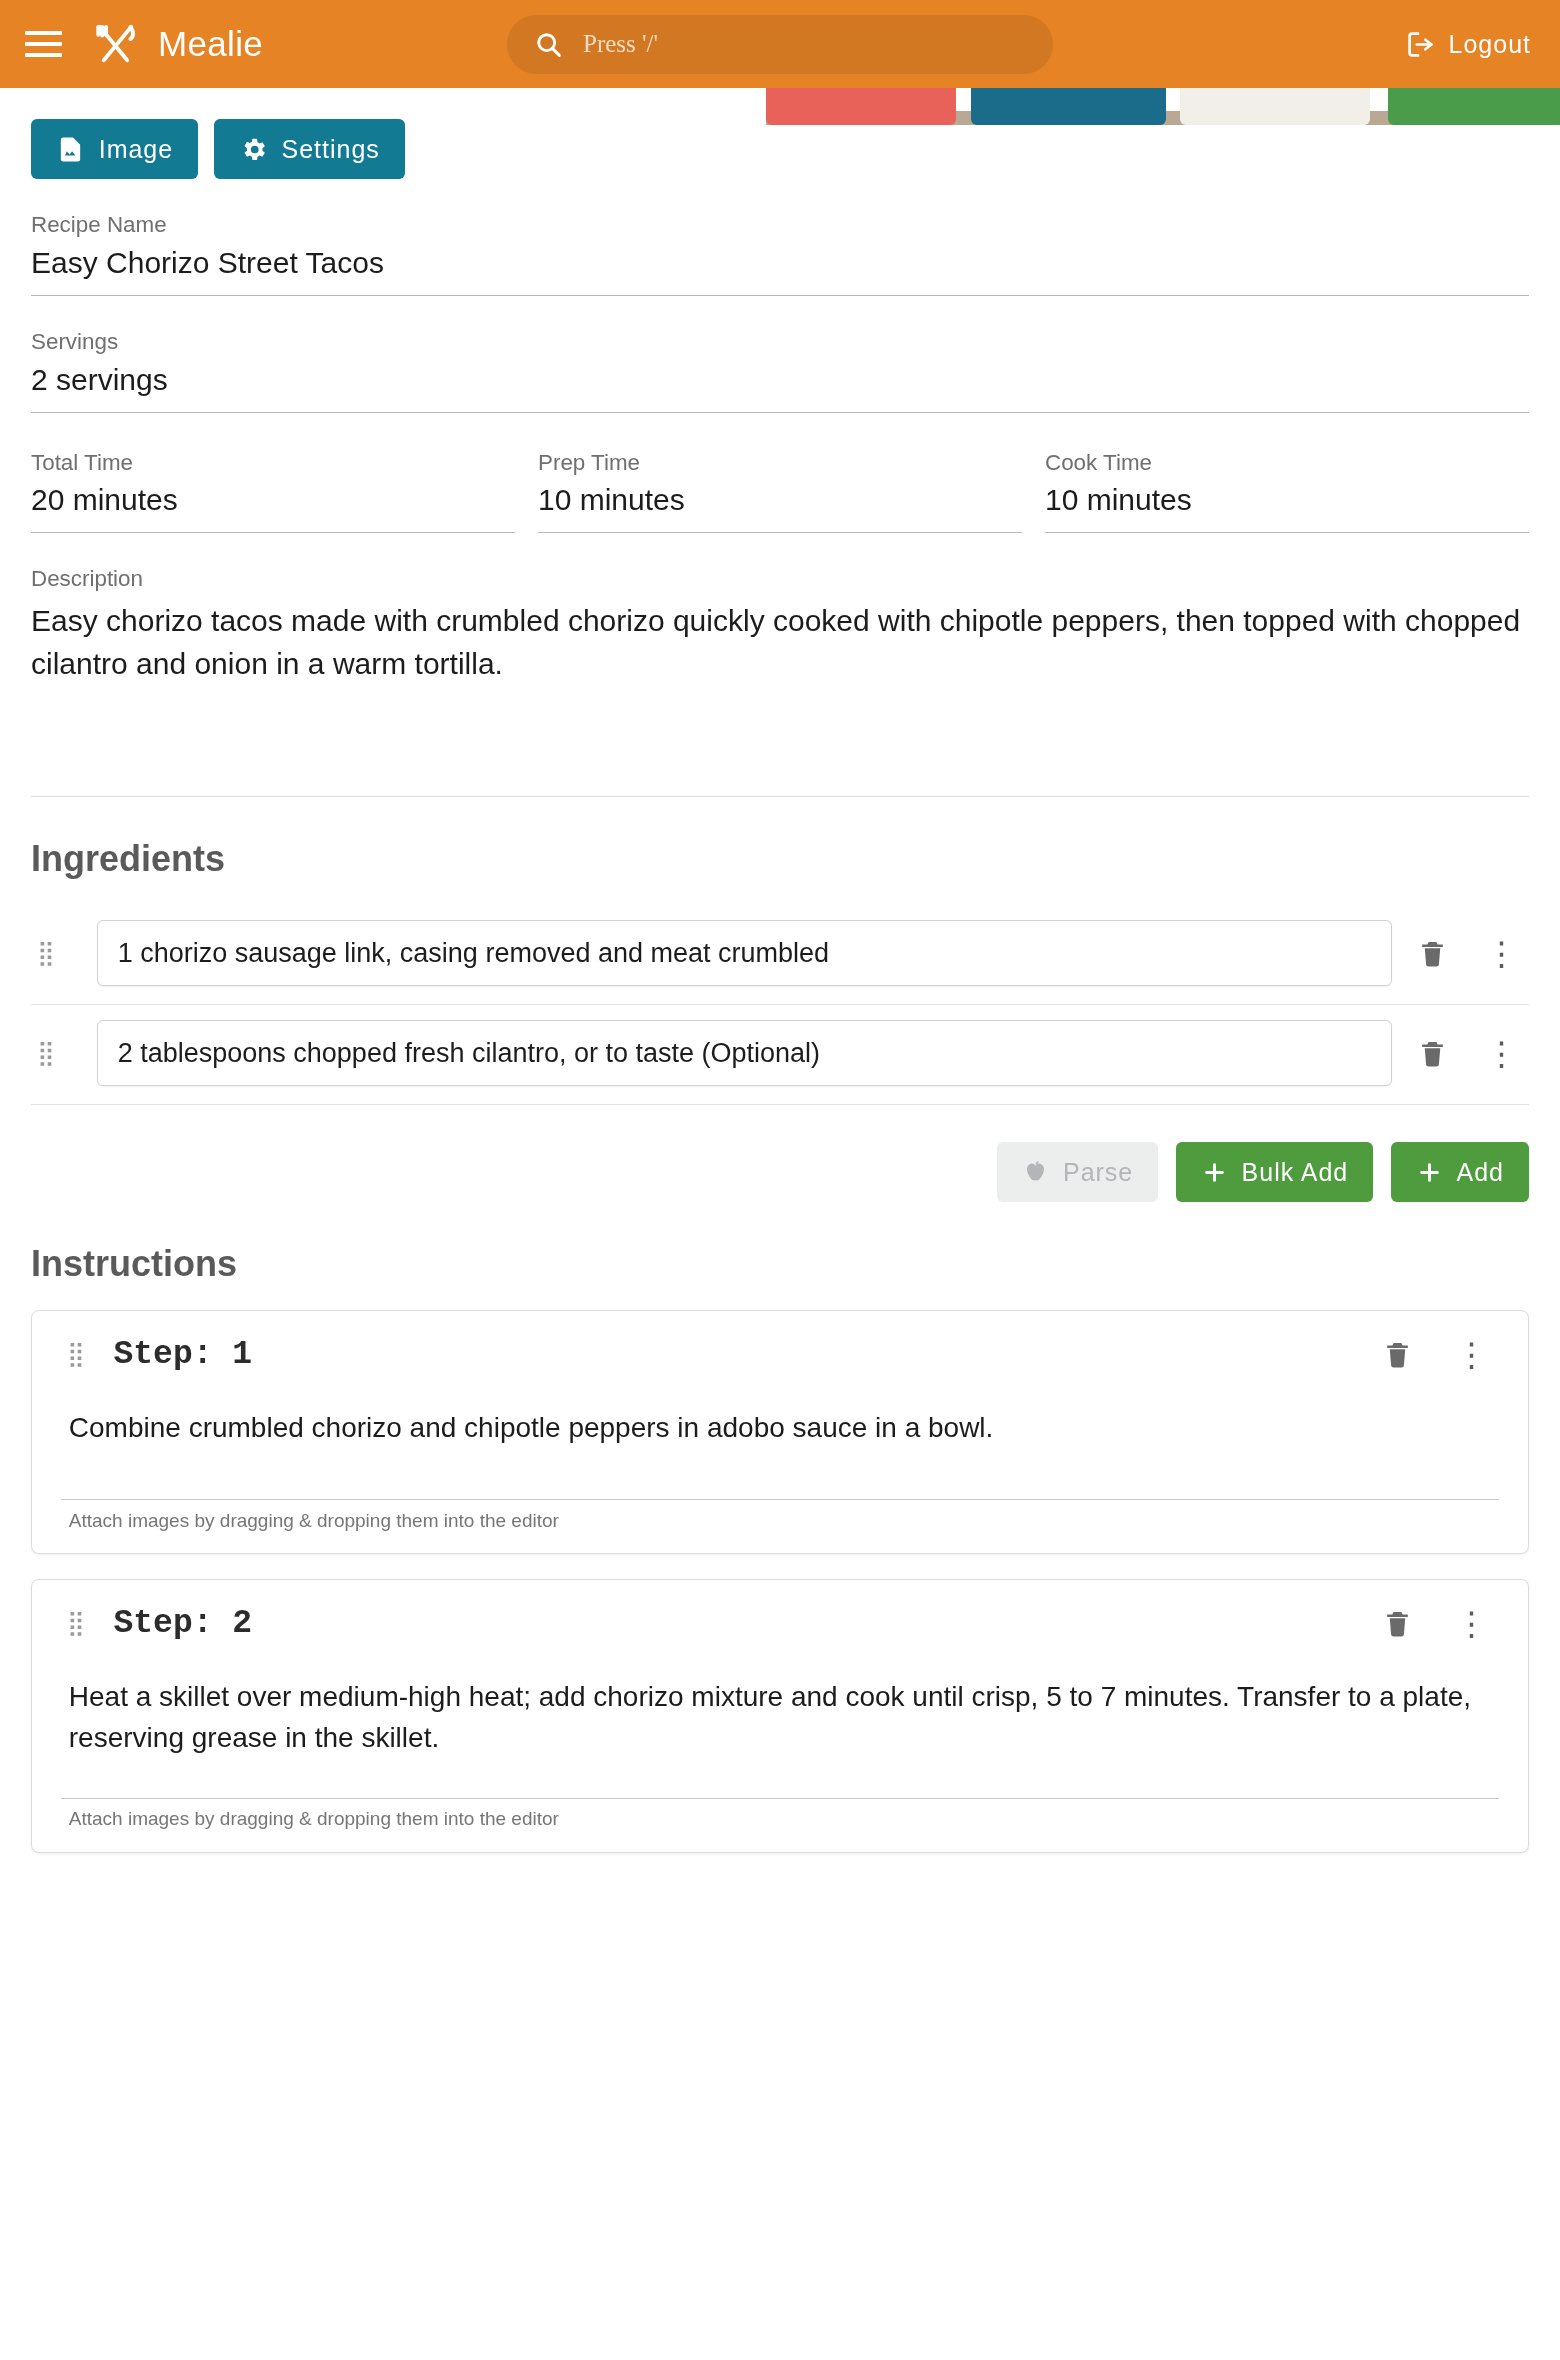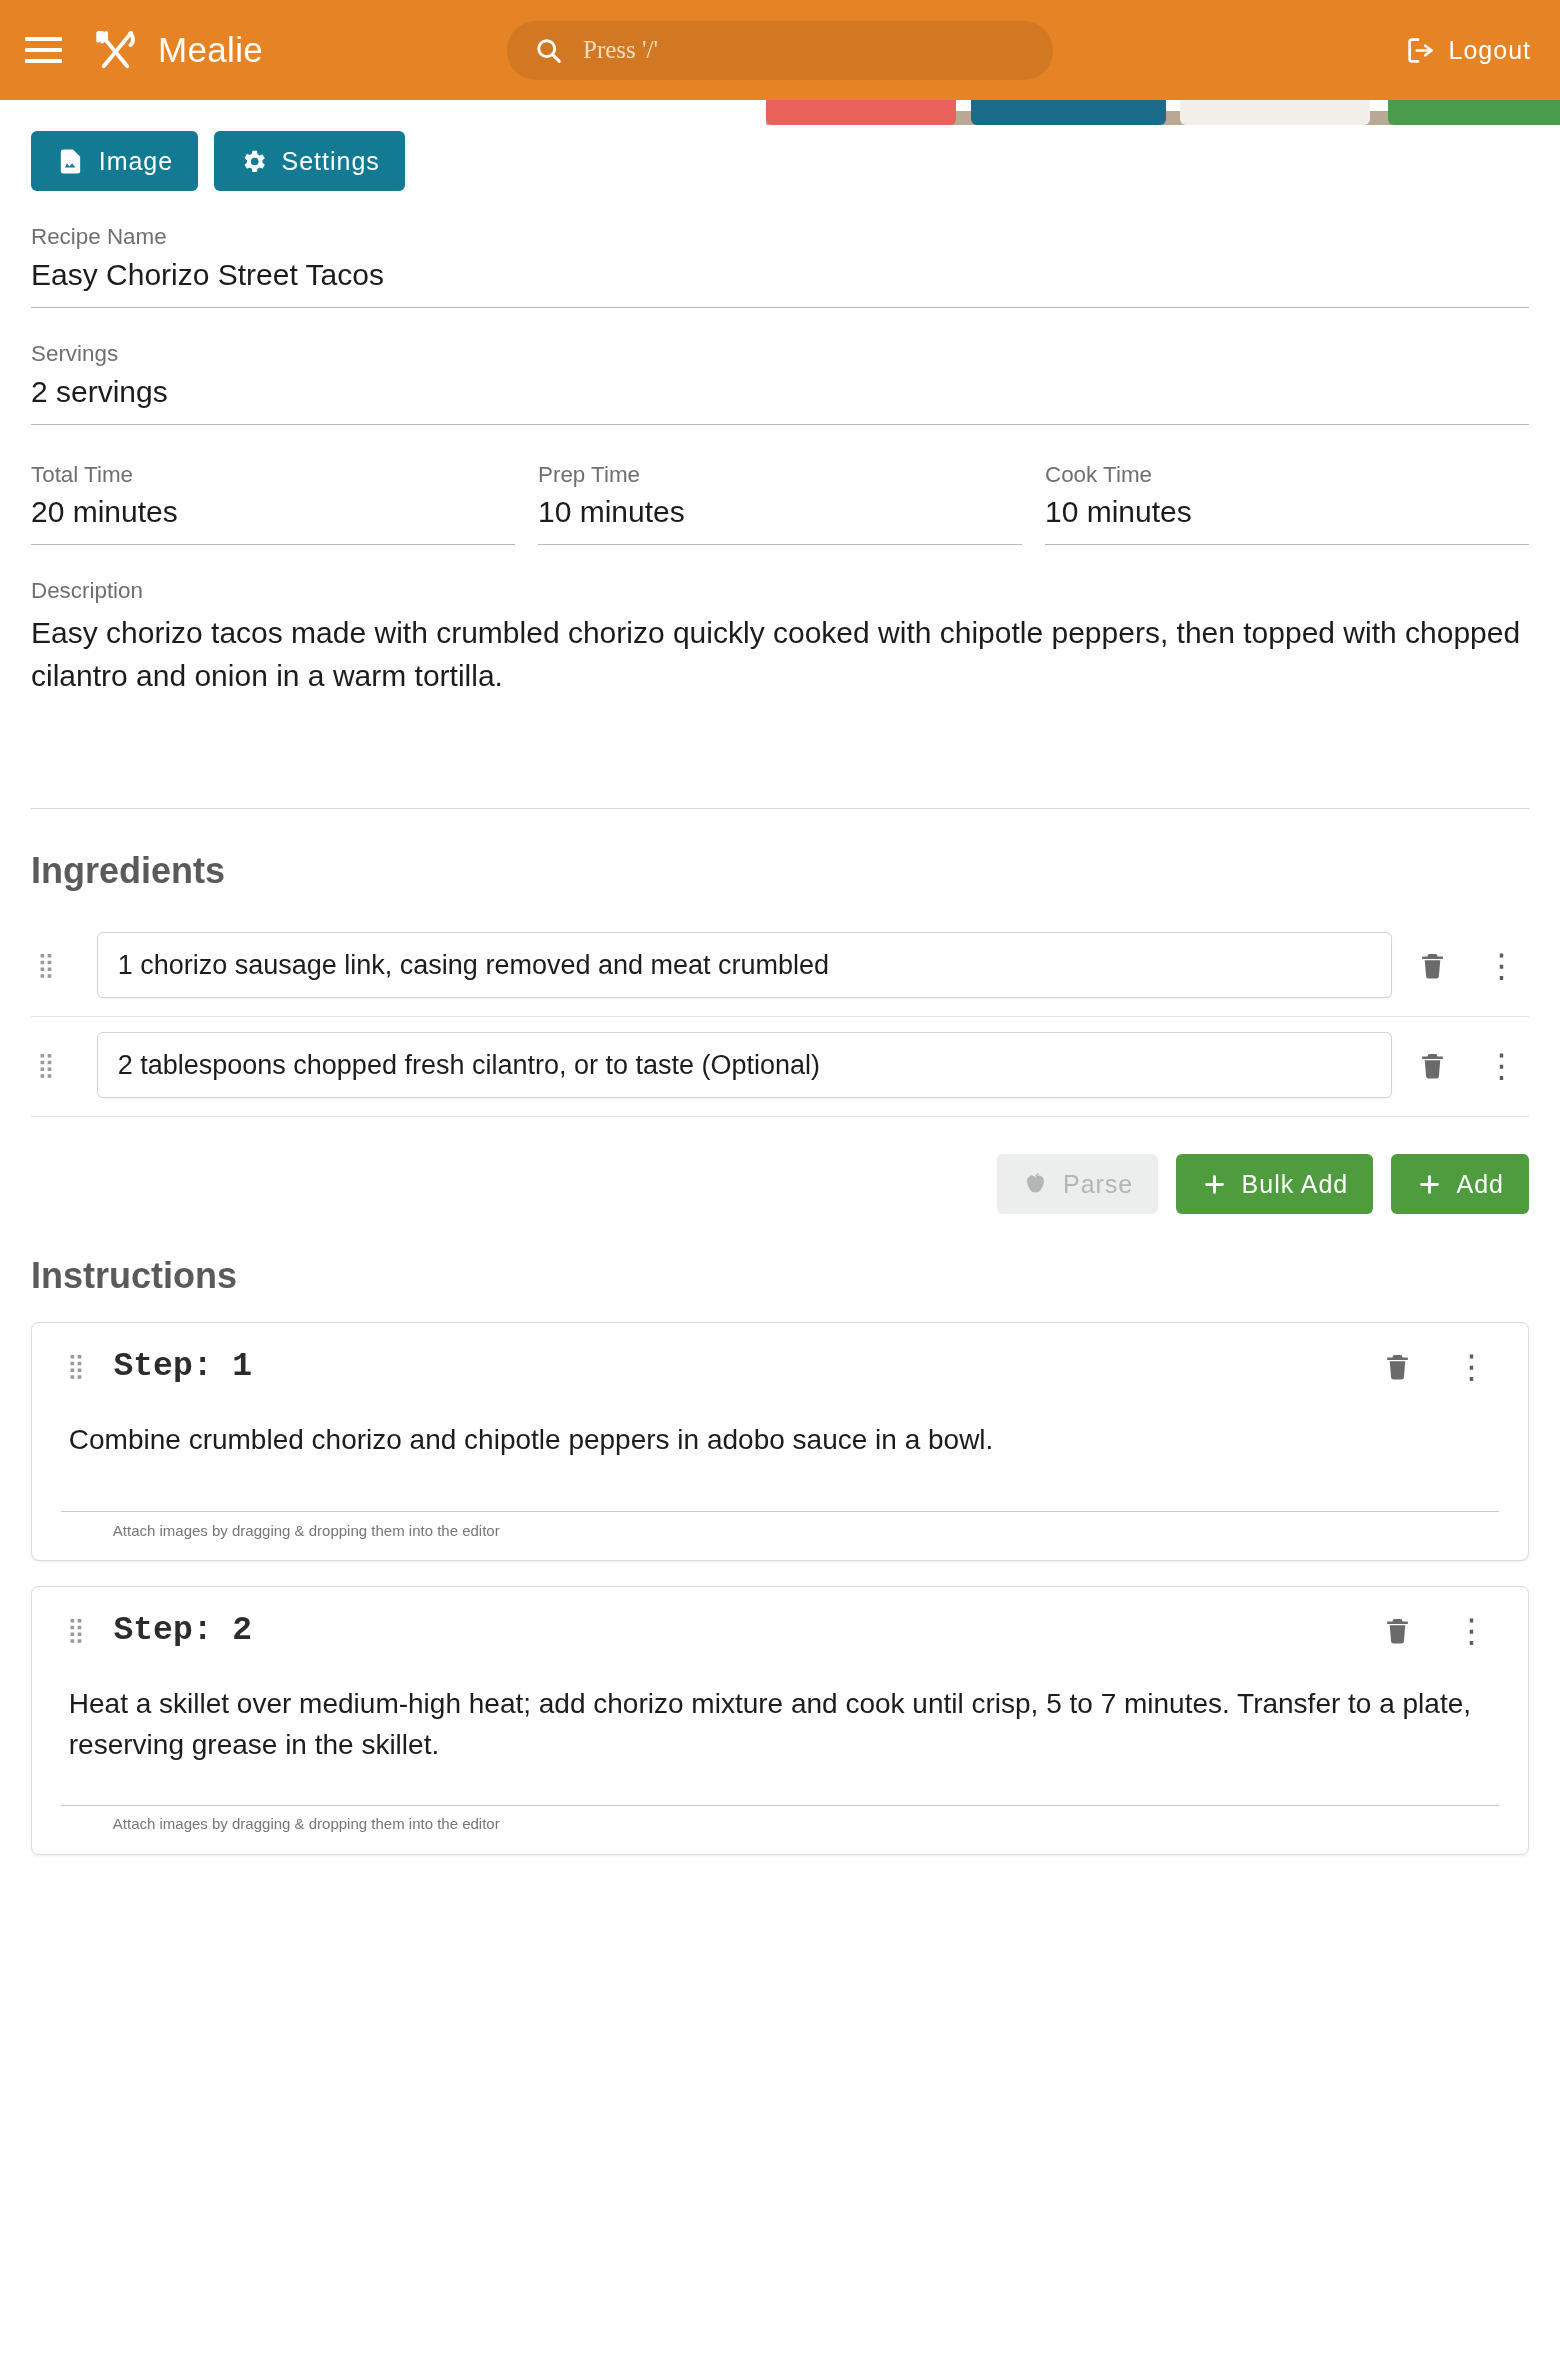--- a/index.html
+++ b/index.html
@@ -15,21 +15,21 @@
     overflow-x: hidden;
   }
   .page {
     width: 1560px;
     min-height: 2360px;
     position: relative;
   }
 
   
   .appbar {
-    height: 100px;
+    height: 88px;
     background: #e58325;
     display: flex;
     align-items: center;
     padding: 0 25px;
     position: relative;
     z-index: 20;
   }
   .hamburger {
     width: 43px; height: 43px;
     display: flex; flex-direction: column; justify-content: center; gap: 6.8px;
@@ -244,24 +244,23 @@
   .step-head .spacer { flex: 1; }
   .step-body {
     font-size: 28px;
     color: #1c1c1c;
     line-height: 1.45;
     padding: 35px 7.8px 39px 7.8px;
     min-height: 127px;
     border-bottom: 1px solid #c9c9c9;
   }
   .step-hint {
-    font-size: 15px;
+    font-size: 19px;
     color: #767676;
     padding: 9.8px 7.8px 3.9px 7.8px;
-    margin-left: 44px;
   }
 
   svg { display: block; }
 </style>
 </head>
 <body>
 
 <div class="page">
 
   <div class="appbar">

